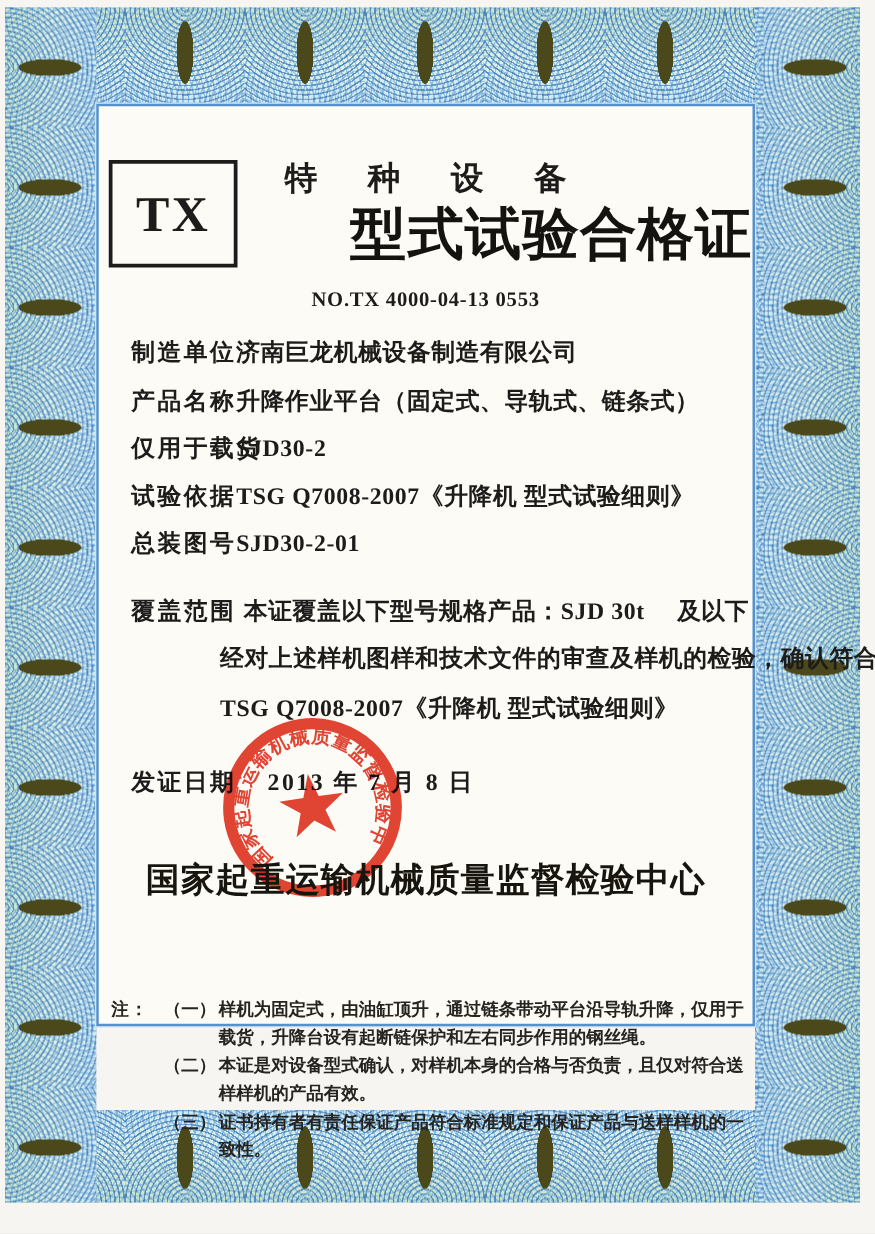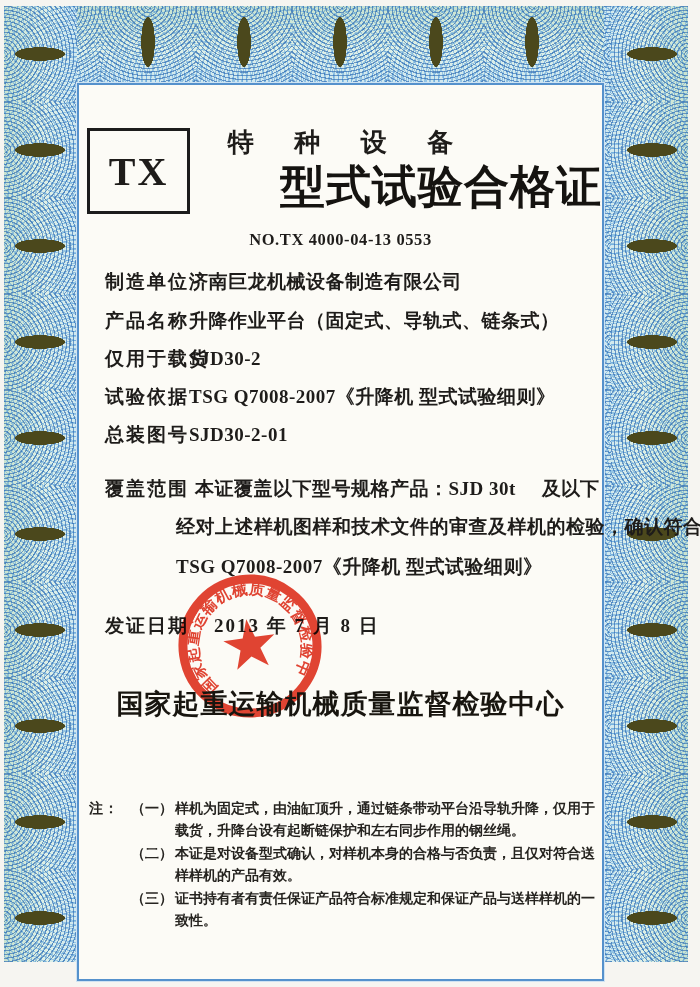--- a/index.html
+++ b/index.html
@@ -28,21 +28,21 @@
       repeating-radial-gradient(circle at 77px 96px, rgba(60,140,205,0) 0 3.4px, rgba(60,140,205,.42) 3.4px 4.6px),
       linear-gradient(90deg,#c8e2cf 0%,#dff0e6 55%,#cfe8f0 100%);
     background-size:77px 96px,77px 96px,77px 96px,77px 96px,auto;
   }
   .band-top{left:4px;top:6px;width:684px;height:77px;}
   .band-bottom{left:4px;top:888px;width:684px;height:74px;transform:scaleY(-1);}
   .band-left{left:4px;top:6px;width:73px;height:956px;}
   .band-right{left:604px;top:6px;width:84px;height:956px;transform:scaleX(-1);}
   
   .panel{
-    position:absolute;left:77px;top:83px;width:527px;height:898px;
+    position:absolute;left:77px;top:83px;width:527px;height:738px;
     background:#fcfbf6;border:2px solid #5591cc;box-shadow:0 0 0 1px #cfe3f2;
     box-sizing:border-box;
   }
   .tx-box{
     position:absolute;left:8px;top:43px;width:97px;height:80px;
     border:3px solid #1c1c1c;display:flex;align-items:center;justify-content:center;
     font-size:40px;font-weight:800;letter-spacing:2px;
   }
   .head-small{
     position:absolute;left:0;right:0;top:40px;text-align:center;

